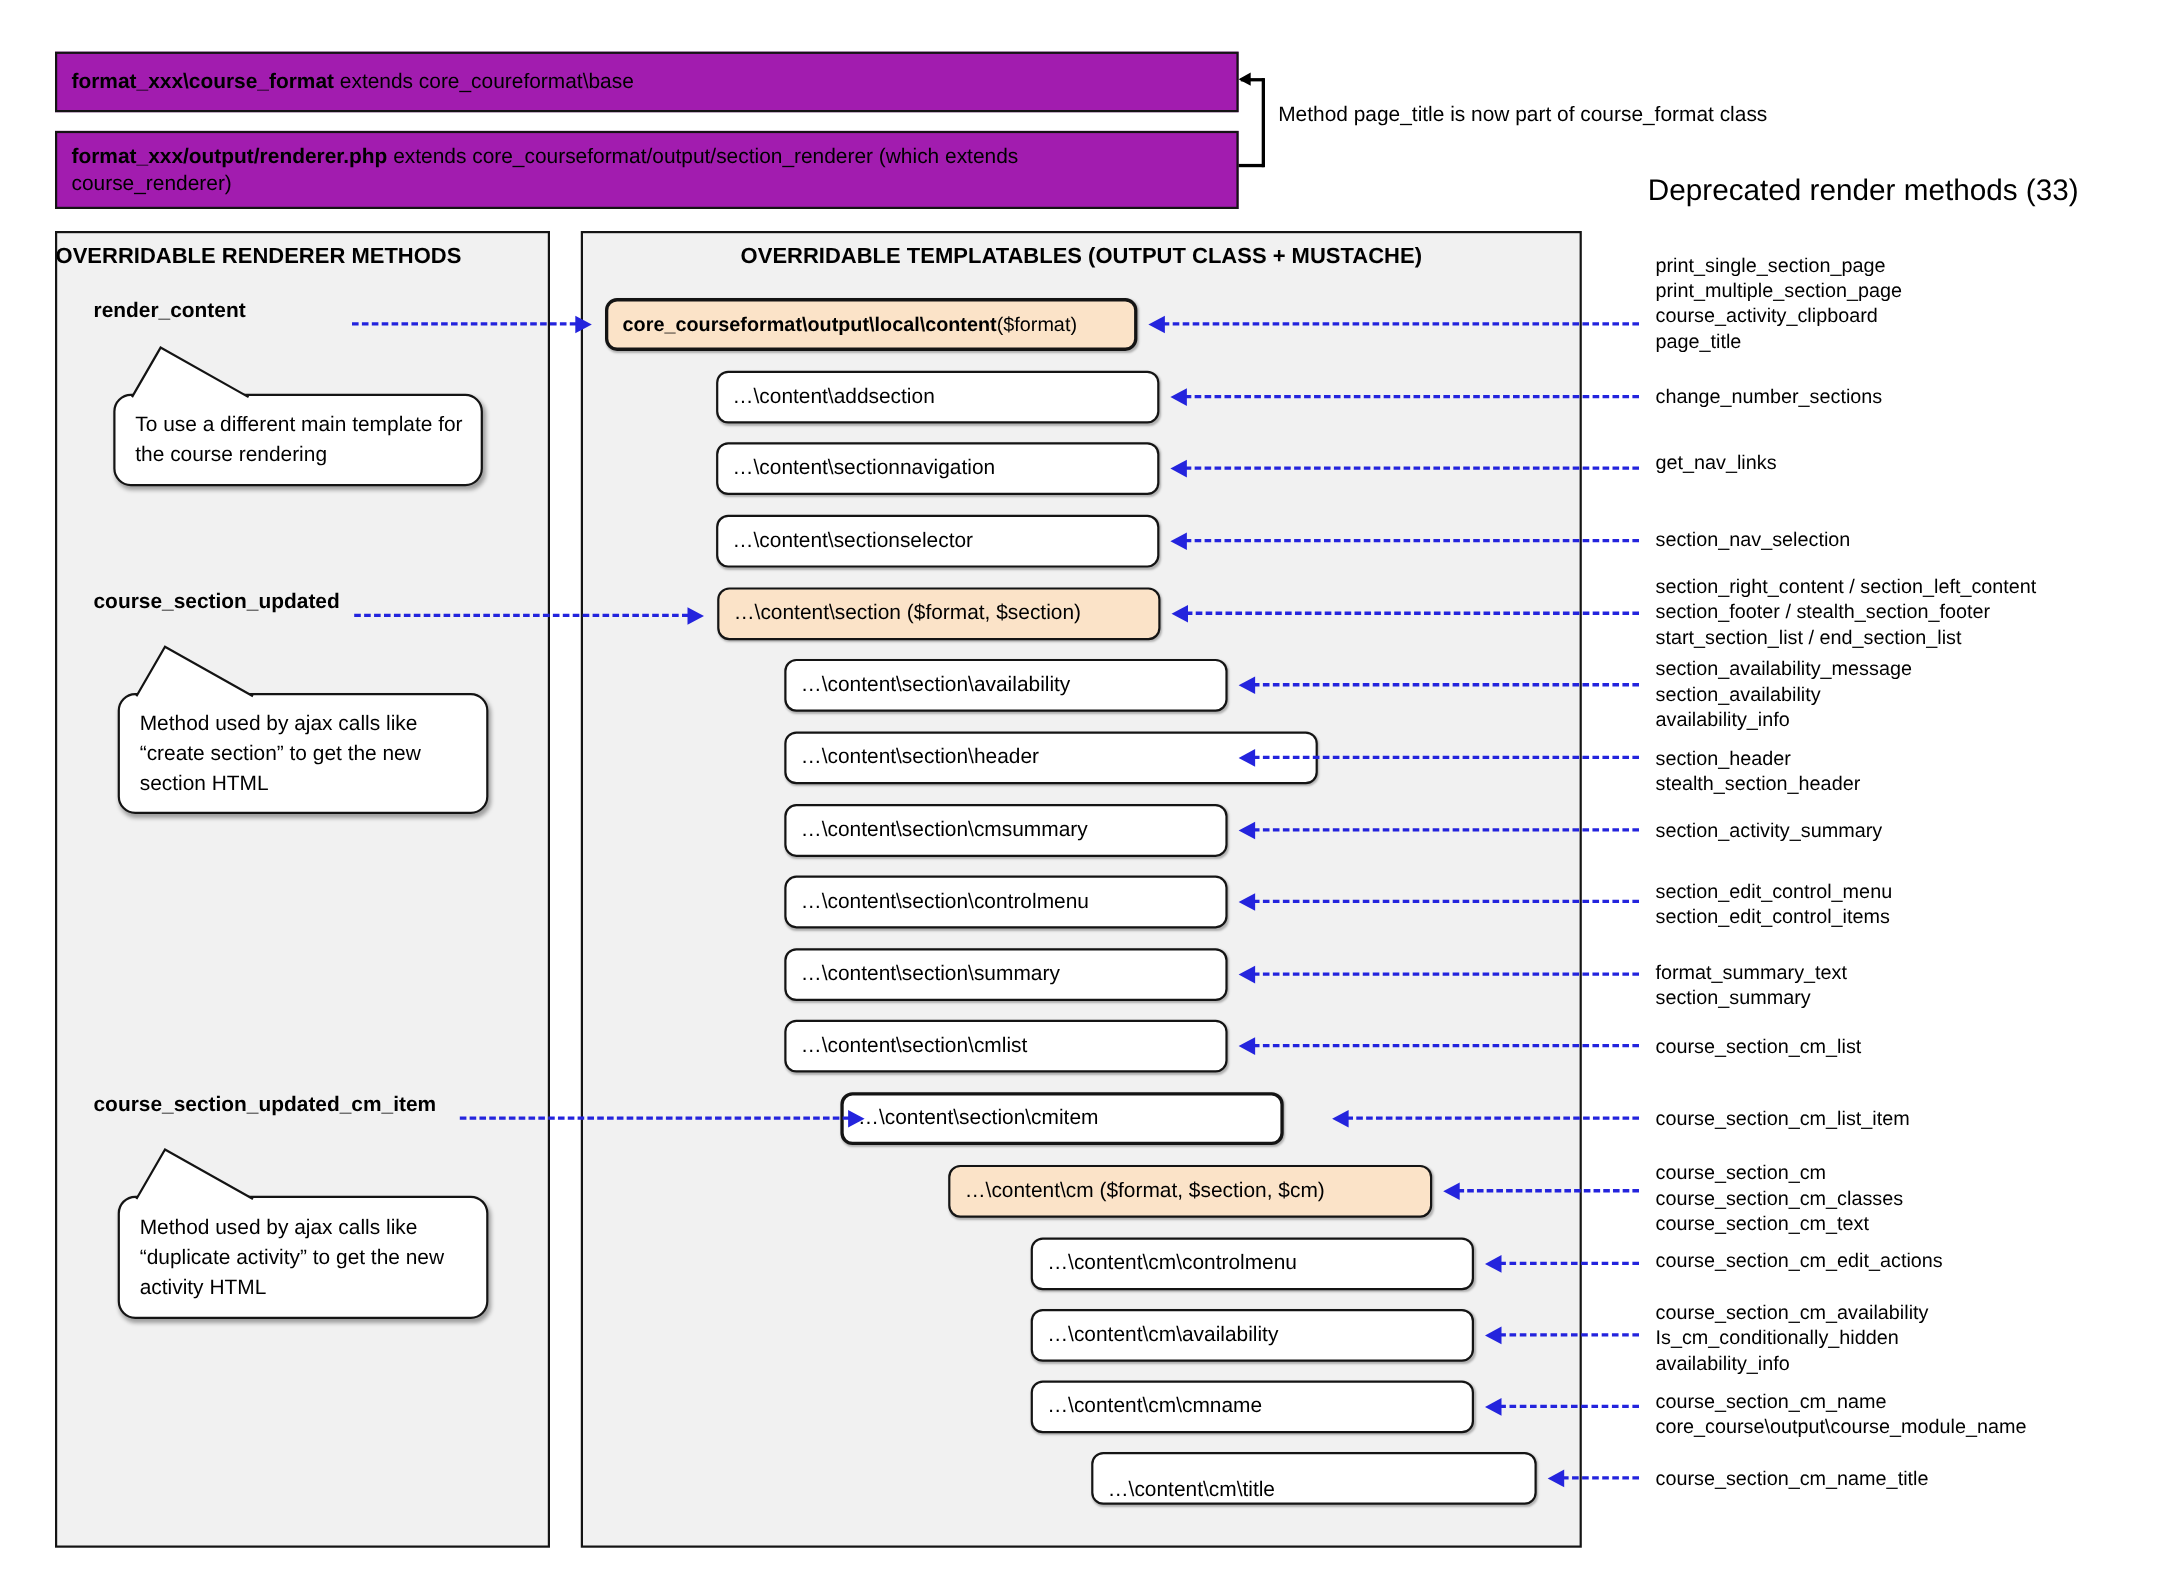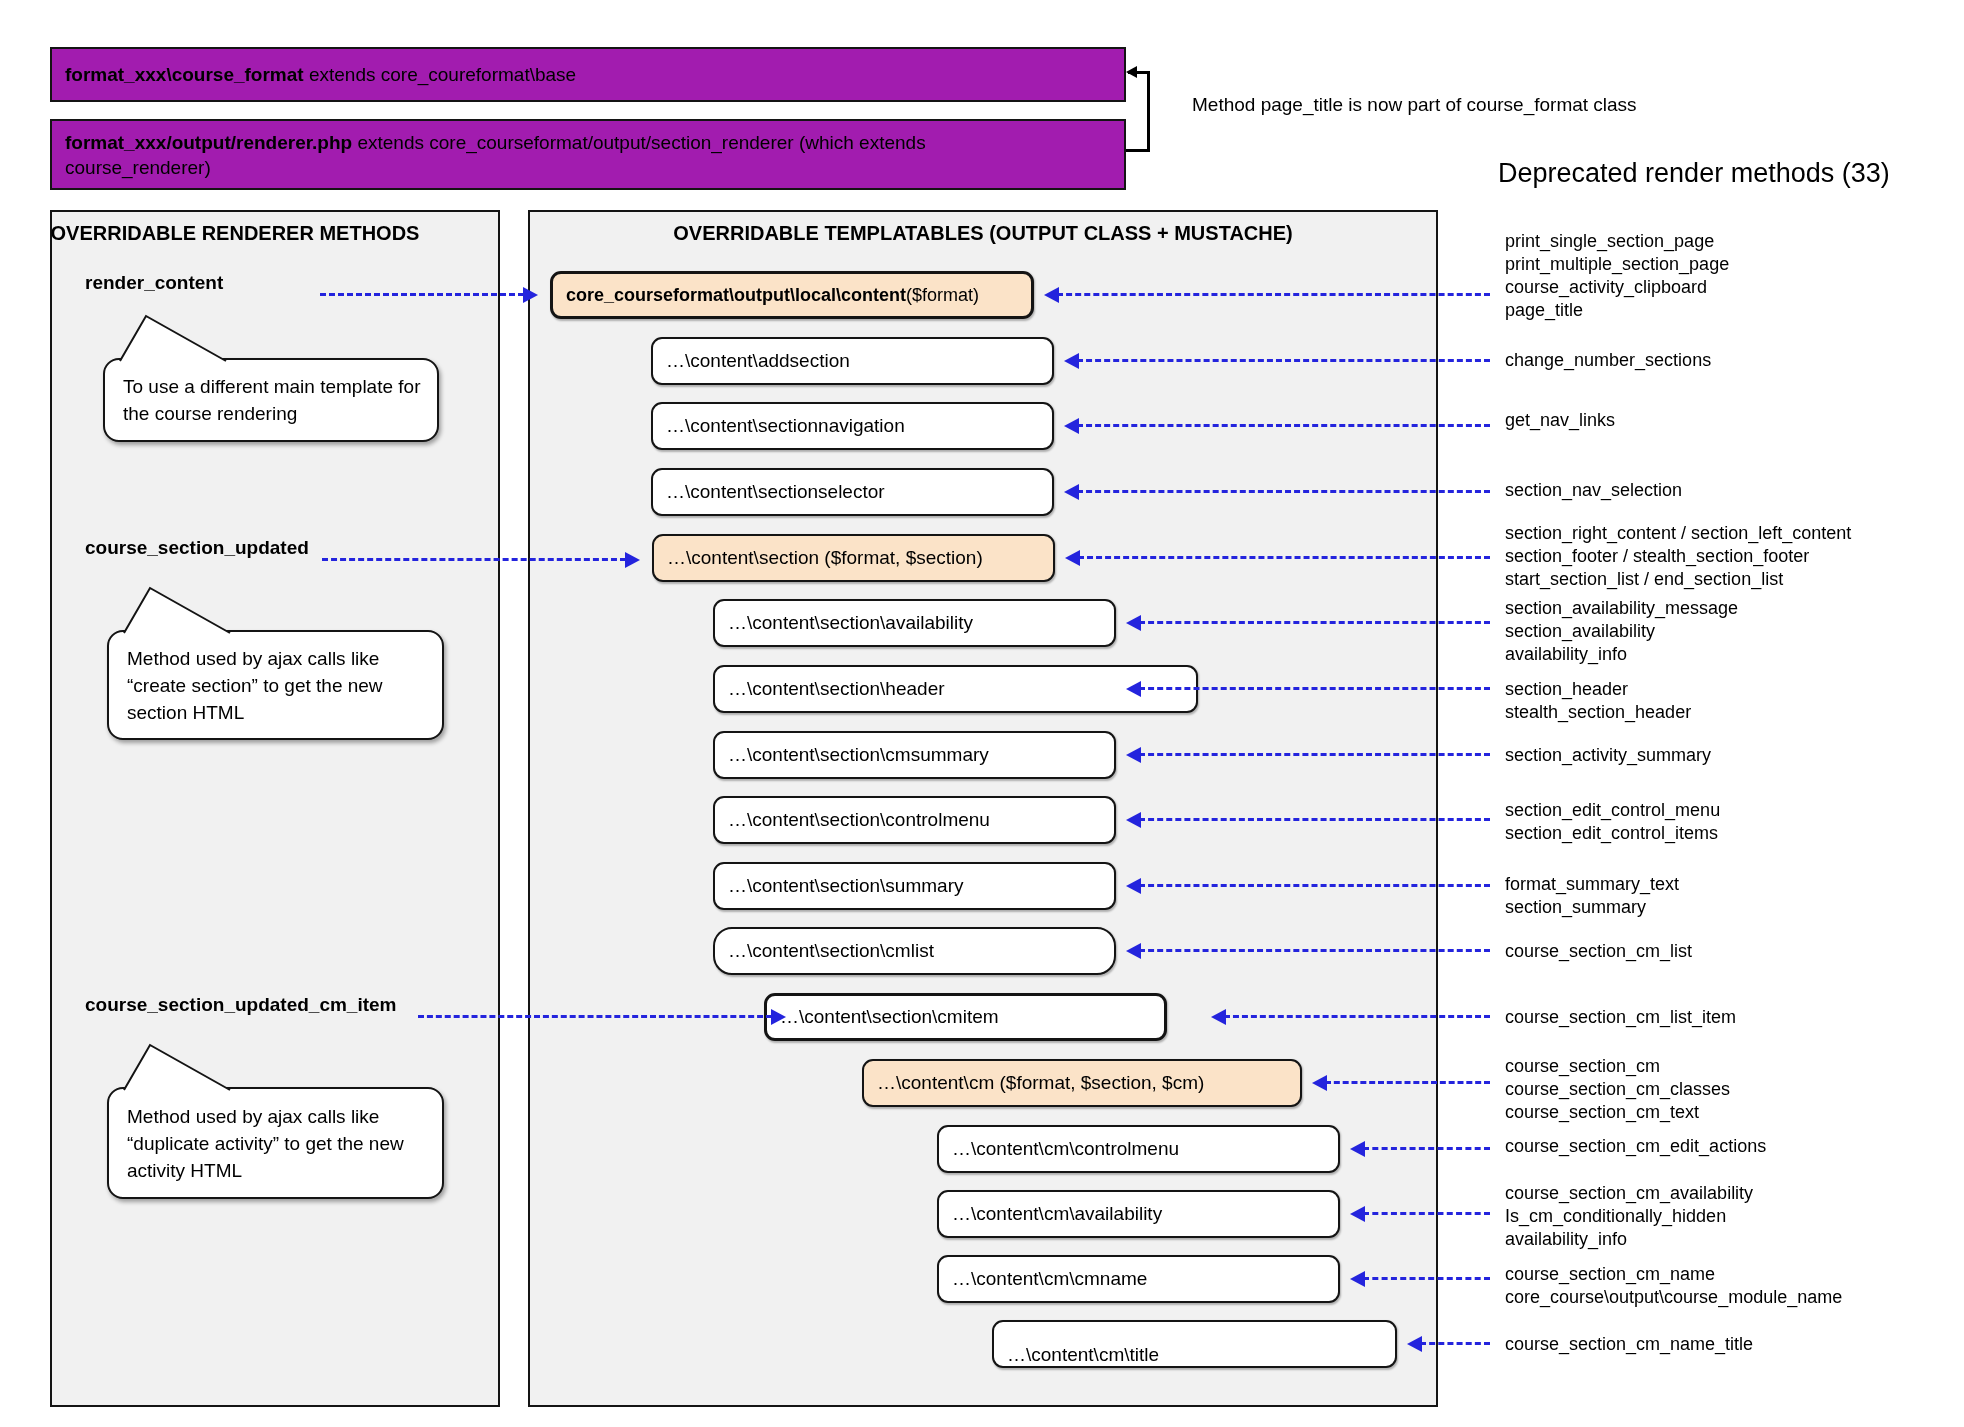--- a/index.html
+++ b/index.html
@@ -49,21 +49,21 @@
     <div class="inner"><b>format_xxx\course_format</b><span> extends core_coureformat\base</span></div>
   </div>
   <div class="abs topbox" style="left:50px;top:119px;width:1076px;height:71px;">
     <div class="inner"><b>format_xxx/output/renderer.php</b><span> extends core_courseformat/output/section_renderer (which extends</span><br><span>course_renderer)</span></div>
   </div>
 
   <div class="bline" style="left:1147px;top:71px;width:3px;height:81px;"></div>
   <div class="bline" style="left:1128px;top:71px;width:21px;height:3px;"></div>
   <div class="bline" style="left:1126px;top:149px;width:23px;height:3px;"></div>
   <div class="ah-black-left" style="left:1126px;top:66px;"></div>
-  <div class="note" style="left:1162px;top:94px;margin-left:30px;">Method page_title is now part of course_format class</div>
+  <div class="note" style="left:1162px;top:94px;">Method page_title is now part of course_format class</div>
 
   <div class="dep-title" style="left:1498px;top:158px;">Deprecated render methods (33)</div>
 
   <div class="abs panel" style="left:50px;top:210px;width:450px;height:1197px;"></div>
   <div class="abs panel" style="left:528px;top:210px;width:910px;height:1197px;"></div>
   <div class="panel-title" style="left:50px;top:222px;width:370px;">OVERRIDABLE RENDERER METHODS</div>
   <div class="panel-title" style="left:528px;top:222px;width:910px;">OVERRIDABLE TEMPLATABLES (OUTPUT CLASS + MUSTACHE)</div>
 
   <div id="layer-rows">
       <div class="tbox orange thick" style="left: 550px; top: 271px; width: 484px; font-size: 18px;">
@@ -90,21 +90,21 @@
       </div>
       <div class="tbox" style="left: 713px; top: 731px; width: 403px;">
         <span>…\content\section\cmsummary</span>
       </div>
       <div class="tbox" style="left: 713px; top: 796px; width: 403px;">
         <span>…\content\section\controlmenu</span>
       </div>
       <div class="tbox" style="left: 713px; top: 862px; width: 403px;">
         <span>…\content\section\summary</span>
       </div>
-      <div class="tbox" style="left: 713px; top: 927px; width: 403px; border-radius: 19px;">
+      <div class="tbox" style="left: 713px; top: 927px; width: 403px;">
         <span>…\content\section\cmlist</span>
       </div>
       <div class="tbox thick" style="left: 764px; top: 993px; width: 403px;">
         <span>…\content\section\cmitem</span>
       </div>
       <div class="tbox orange" style="left: 862px; top: 1059px; width: 440px;">
         <span>…\content\cm ($format, $section, $cm)</span>
       </div>
       <div class="tbox" style="left: 937px; top: 1125px; width: 403px;">
         <span>…\content\cm\controlmenu</span>

